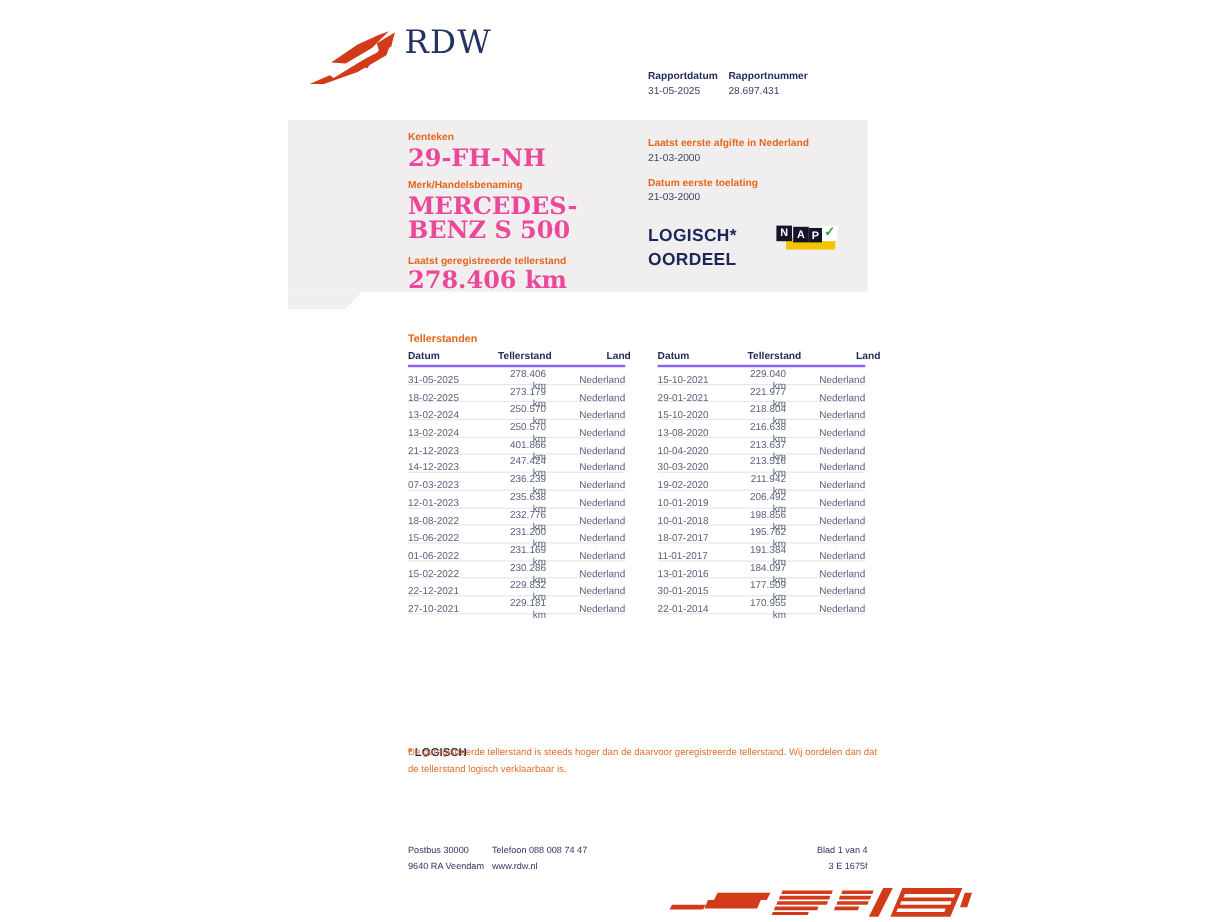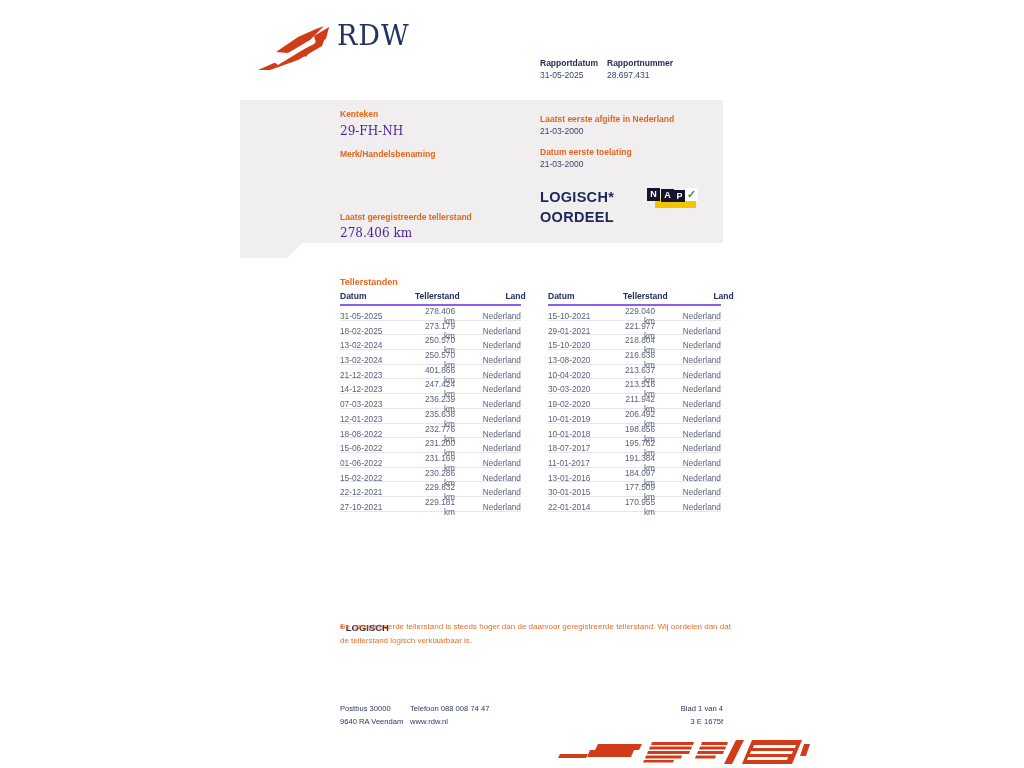--- a/index.html
+++ b/index.html
@@ -21,22 +21,22 @@
   .meta-label { font-weight:bold; color:#232d5c; }
   .meta-value { color:#3a4268; }
 
   
   #summary-box { position:absolute; left:240px; top:100px; width:483px; height:143px;
     background:#f0eeef; }
   #summary-box::after { content:""; position:absolute; left:0; top:143px;
     width:62px; height:15px; background:#f0eeef;
     clip-path:polygon(0 0, 100% 0, 76% 100%, 0 100%); }
   .f-label { font-size:8.5px; font-weight:bold; color:#e4661b; }
-  .f-value-lg { font-family:"DejaVu Serif", serif; font-size:12px; color:#4c1d95;
-    line-height:20px; }
+  .f-value-lg { font-family:"DejaVu Serif", serif; font-size:20px; color:#ec4899;
+    line-height:20px;font-weight:bold; }
   .f-value-sm { font-size:8.5px; color:#3a4268; }
   #kenteken-label   { position:absolute; left:340px; top:109px; }
   #kenteken-value   { position:absolute; left:340px; top:121px; }
   #merk-label       { position:absolute; left:340px; top:149px; }
   #merk-value       { position:absolute; left:340px; top:161px; width:185px; }
   #teller-label     { position:absolute; left:340px; top:212px; }
   #teller-value     { position:absolute; left:340px; top:223px; }
   #afgifte-label    { position:absolute; left:540px; top:114px; }
   #afgifte-value    { position:absolute; left:540px; top:126px; }
   #toelating-label  { position:absolute; left:540px; top:147px; }
@@ -107,20 +107,21 @@
   </div>
   <div class="meta-block" id="meta-number">
     <div class="meta-label">Rapportnummer</div>
     <div class="meta-value">28.697.431</div>
   </div>
 
   <div id="summary-box"></div>
   <div class="f-label" id="kenteken-label">Kenteken</div>
   <div class="f-value-lg" id="kenteken-value">29-FH-NH</div>
   <div class="f-label" id="merk-label">Merk/Handelsbenaming</div>
+  <div class="f-value-lg" id="merk-value">MERCEDES-BENZ S 500</div>
   <div class="f-label" id="teller-label">Laatst geregistreerde tellerstand</div>
   <div class="f-value-lg" id="teller-value">278.406 km</div>
 
   <div class="f-label" id="afgifte-label">Laatst eerste afgifte in Nederland</div>
   <div class="f-value-sm" id="afgifte-value">21-03-2000</div>
   <div class="f-label" id="toelating-label">Datum eerste toelating</div>
   <div class="f-value-sm" id="toelating-value">21-03-2000</div>
 
   <div id="oordeel">
     <div>LOGISCH*</div>

